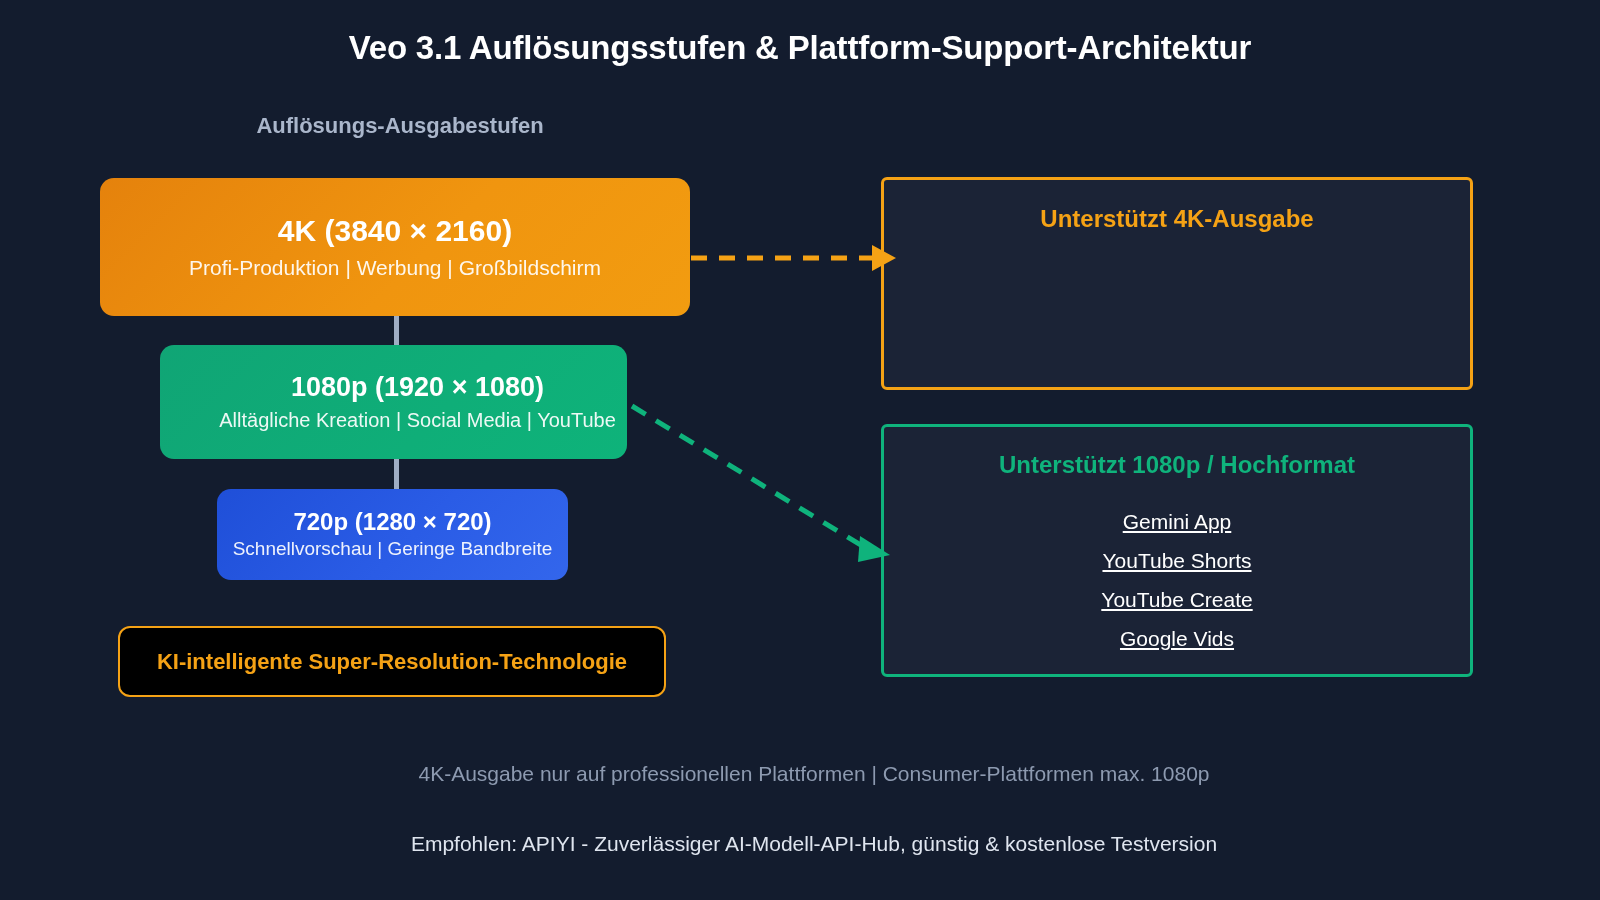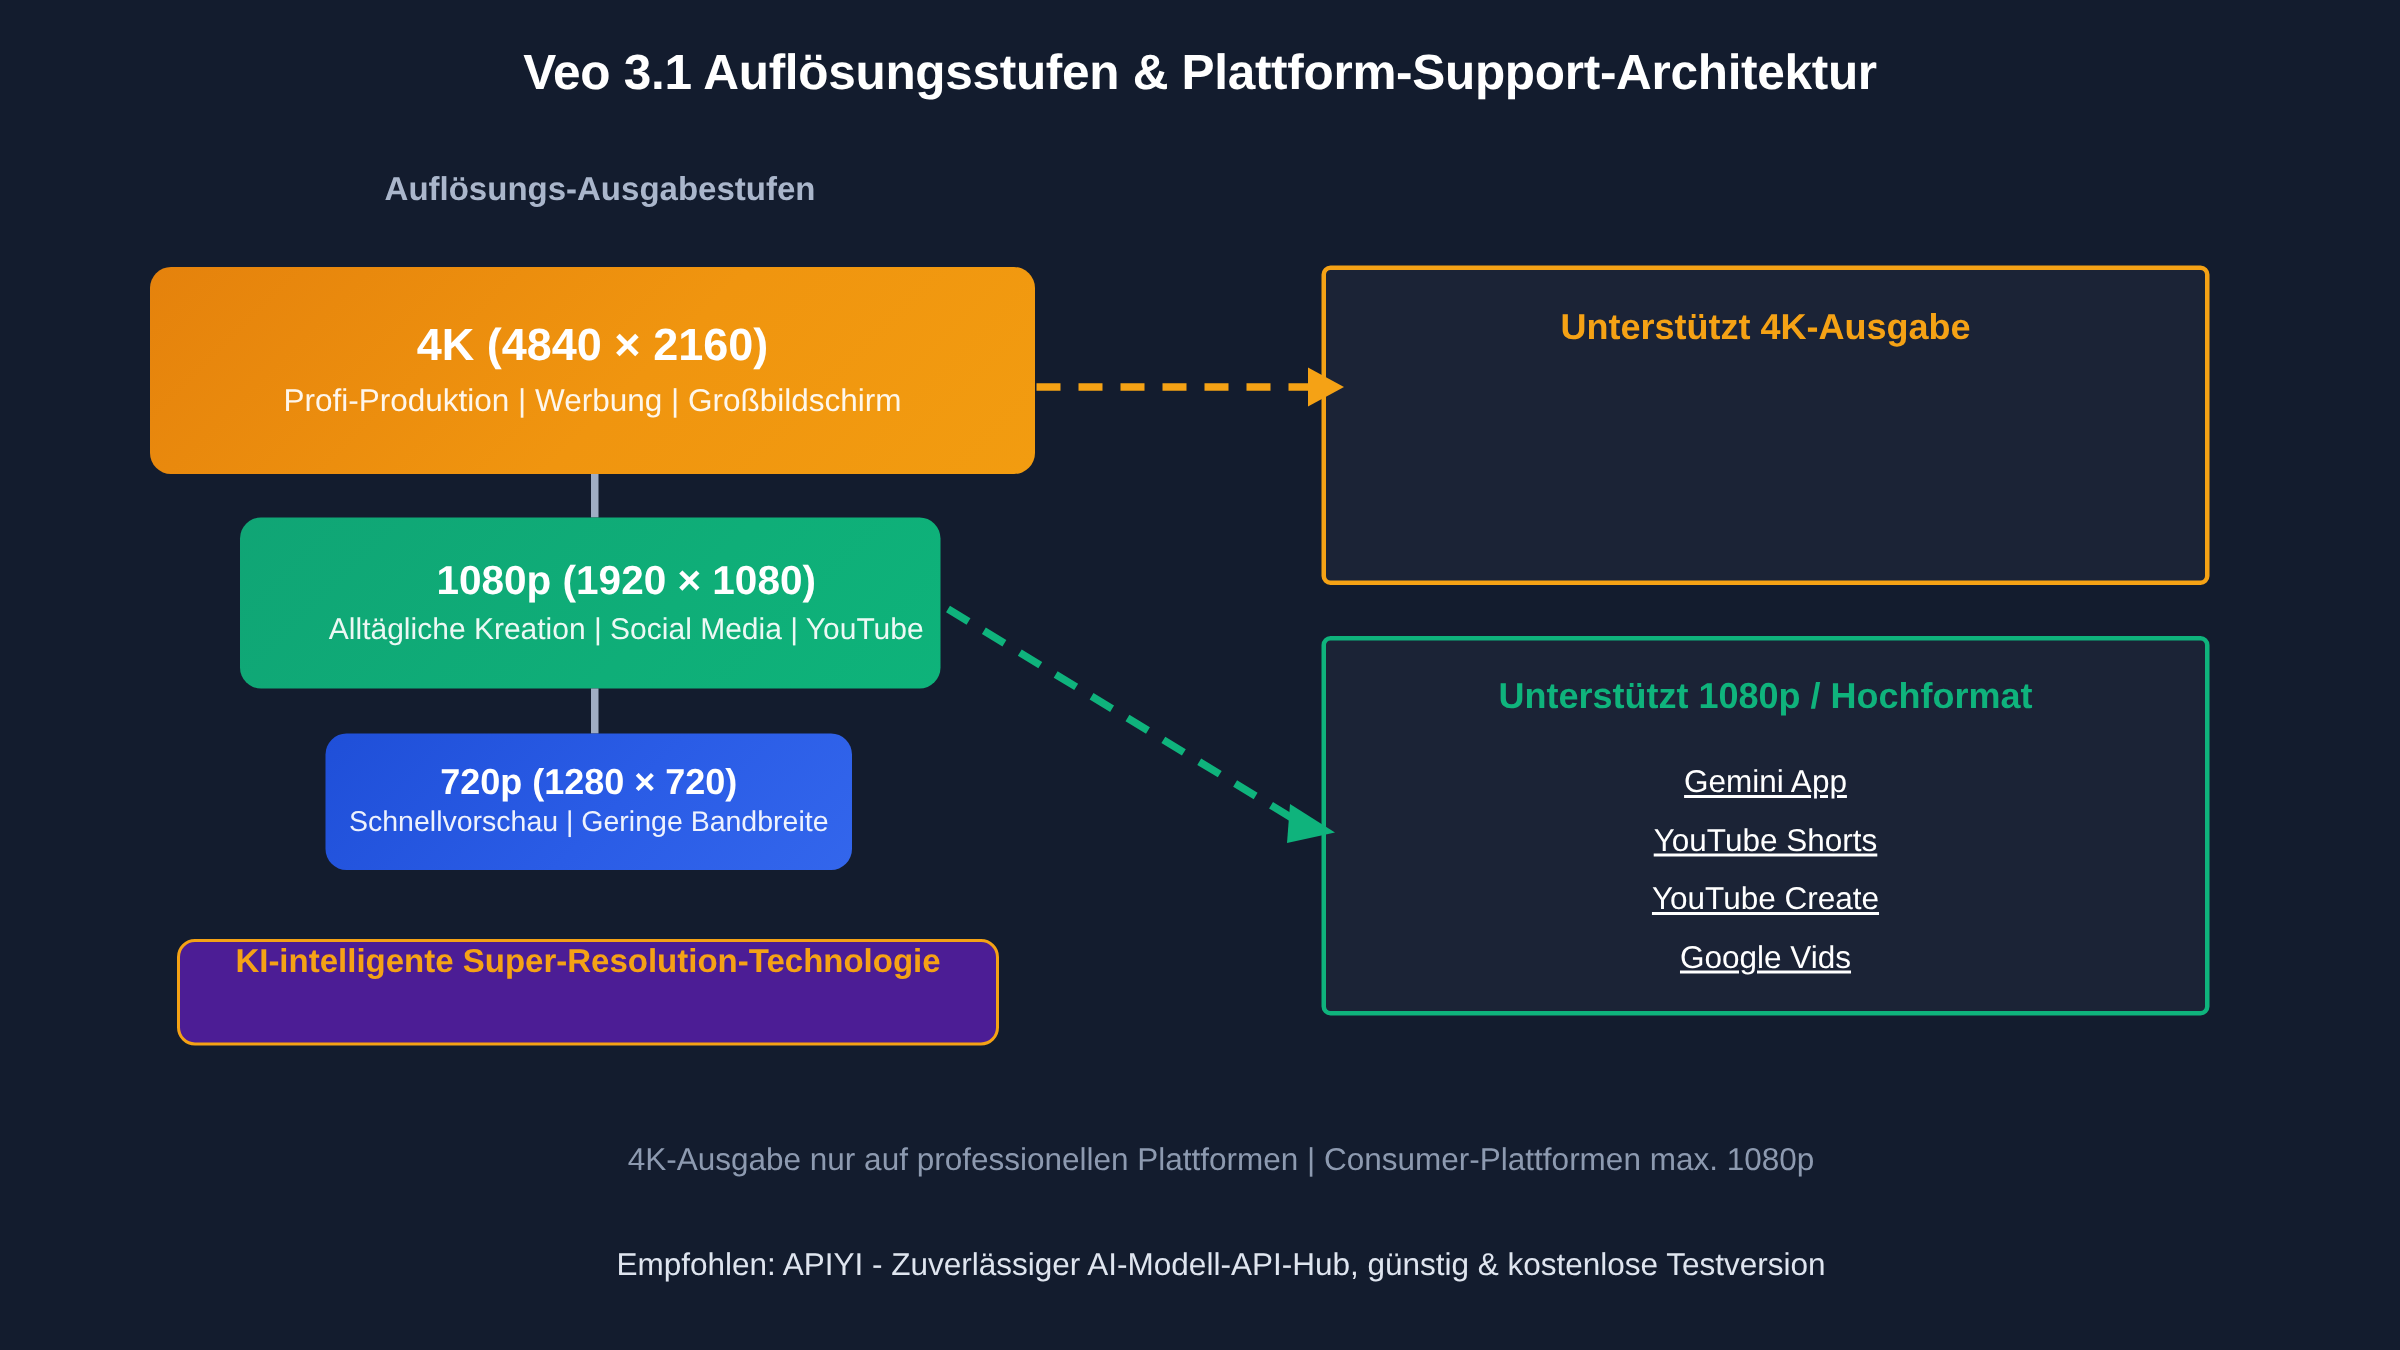--- a/index.html
+++ b/index.html
@@ -107,22 +107,23 @@
   #connector-1080p-720p{ left: 394px; top: 459px; height: 30px; }
 
   
   #superres-box {
     position: absolute;
     left: 118px; top: 626px;
     width: 548px; height: 71px;
     box-sizing: border-box;
     border: 2px solid #f5a215;
     border-radius: 12px;
-    background: #4c1d95;
+    background: #000000;
     display: flex;
+    align-items: center;
     justify-content: center;
   }
   #superres-box .superres-label {
     font-size: 22px;
     font-weight: bold;
     color: #f5a215;
     white-space: nowrap;
   }
 
   
@@ -196,21 +197,21 @@
 </head>
 <body>
 
 <div id="stage">
 
   <div class="page-title">Veo 3.1 Auflösungsstufen &amp; Plattform-Support-Architektur</div>
 
   <div class="col-heading" id="heading-left">Auflösungs-Ausgabestufen</div>
 
   <div class="tier" id="tier-4k">
-    <div class="tier-title">4K (4840 × 2160)</div>
+    <div class="tier-title">4K (3840 × 2160)</div>
     <div class="tier-sub">Profi-Produktion | Werbung | Großbildschirm</div>
   </div>
 
   <div class="v-connector" id="connector-4k-1080p"></div>
 
   <div class="tier" id="tier-1080p">
     <div class="tier-title">1080p (1920 × 1080)</div>
     <div class="tier-sub">Alltägliche Kreation | Social Media | YouTube</div>
   </div>
 

